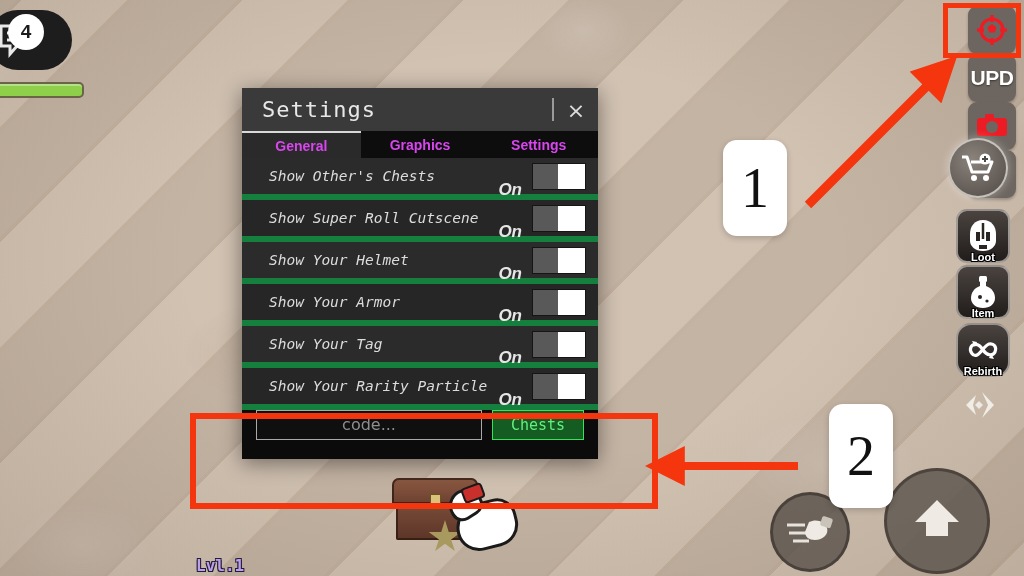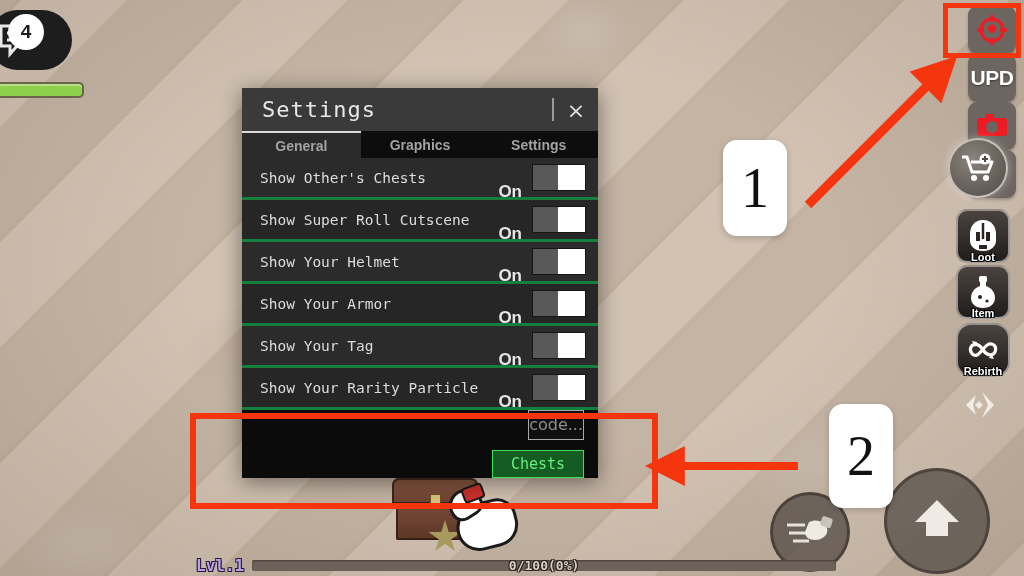--- a/index.html
+++ b/index.html
@@ -130,36 +130,36 @@
   #settings-title { color:#e8e8e8; font-size:22px; margin-left:20px;
     font-family:"DejaVu Sans Mono", monospace; letter-spacing:1px; }
   #header-divider { position:absolute; right:44px; top:10px; width:2px; height:23px;
     background:#9a9a9a; }
   #close-button { position:absolute; right:8px; top:8px; width:28px; height:28px;
     display:flex; align-items:center; justify-content:center; color:#dcdcdc; font-size:22px;
     font-family:"DejaVu Sans", sans-serif; }
 
   #settings-tabs { display:flex; height:27px; background:#0d0d0d; }
   .tab { flex:1; display:flex; align-items:center; justify-content:center;
-    color:#a3a3a3; font-size:14px; font-weight:bold; }
+    color:#d946ef; font-size:14px; font-weight:bold; }
   .tab.active { background:#2a2a2a; border-top:2px solid #d9d9d9; }
 
   #settings-list { background:#0e0e0e; }
   .setting-row { height:42px; display:flex; align-items:center; background:#2b2b2b;
-    border-bottom:3px solid #15803d; padding-left:18px; }
+    border-bottom:6px solid #15803d; padding-left:27px;font-style:italic; }
   .setting-row:nth-child(even) { background:#262626; }
   .setting-label { flex:1; color:#dcdcdc; font-size:14.5px;
     font-family:"DejaVu Sans Mono", monospace; }
   .setting-state { color:#e6e6e6; font-size:17px; font-weight:bold; margin-right:10px;margin-top:28px; }
   .toggle { width:54px; height:27px; background:#595959; margin-right:12px; display:flex;
     justify-content:flex-end; border:1px solid #151515; }
   .toggle .knob { width:27px; height:100%; background:#fff; }
 
-  #settings-footer { height:68px; background:#0b0b0b; display:flex; align-items:flex-end;
-    padding:0 14px; gap:10px;flex-direction:column; }
+  #settings-footer { height:49px; background:#0b0b0b; display:flex; align-items:flex-start;
+    padding:0 14px; gap:10px; }
   #code-input { flex:1; height:30px; background:#0f0f0f; border:1px solid #a9a9a9;
     color:#8e8e8e; font-size:16px; text-align:center; line-height:28px;
     font-family:"DejaVu Sans", sans-serif; }
   #confirm-button { width:92px; height:30px; background:#145c22; border:1px solid #3ce05a;
     color:#63f07e; font-size:15px; font-family:"DejaVu Sans Mono", monospace;
     display:flex; align-items:center; justify-content:center; }
 
   
   .anno-card { position:absolute; background:#fff; border-radius:14px;
     display:flex; align-items:center; justify-content:center;
@@ -300,23 +300,20 @@
 </div>
 
 <div id="jump-button">
   <svg width="58" height="58" viewBox="0 0 58 58">
     <path d="M29 8 L51 30 H40 V44 H18 V30 H7 Z" fill="#efeae3"></path>
   </svg>
 </div>
 
 <div id="xp-wrap">
   <span id="xp-level">Lvl.1</span>
-  <div id="xp-track">
-    <span id="xp-text">0/100(0%)</span>
-  </div>
 </div>
 
 <div id="settings-dialog">
 
   <div id="settings-header">
     <span id="settings-title">Settings</span>
     <span id="header-divider"></span>
     <span id="close-button">×</span>
   </div>
 

